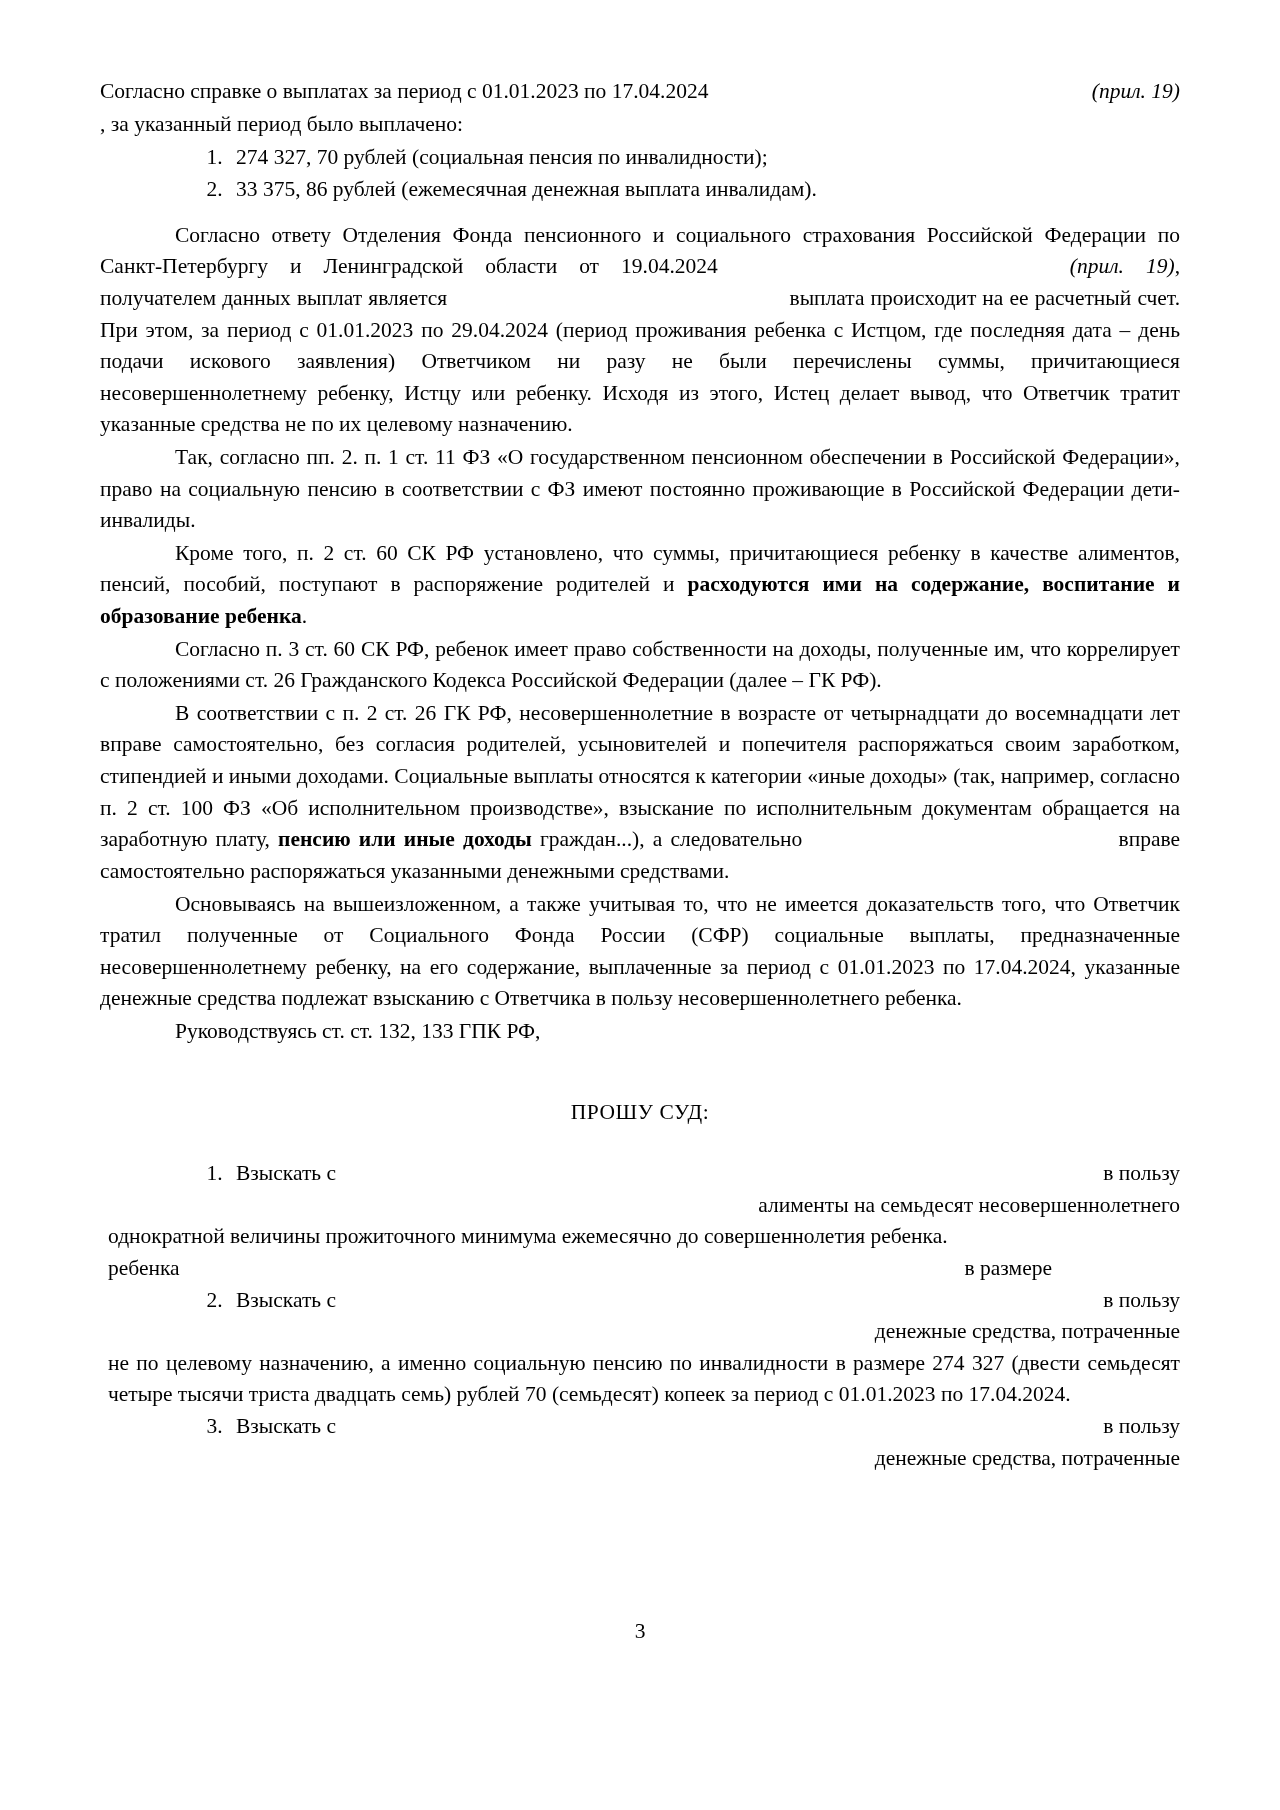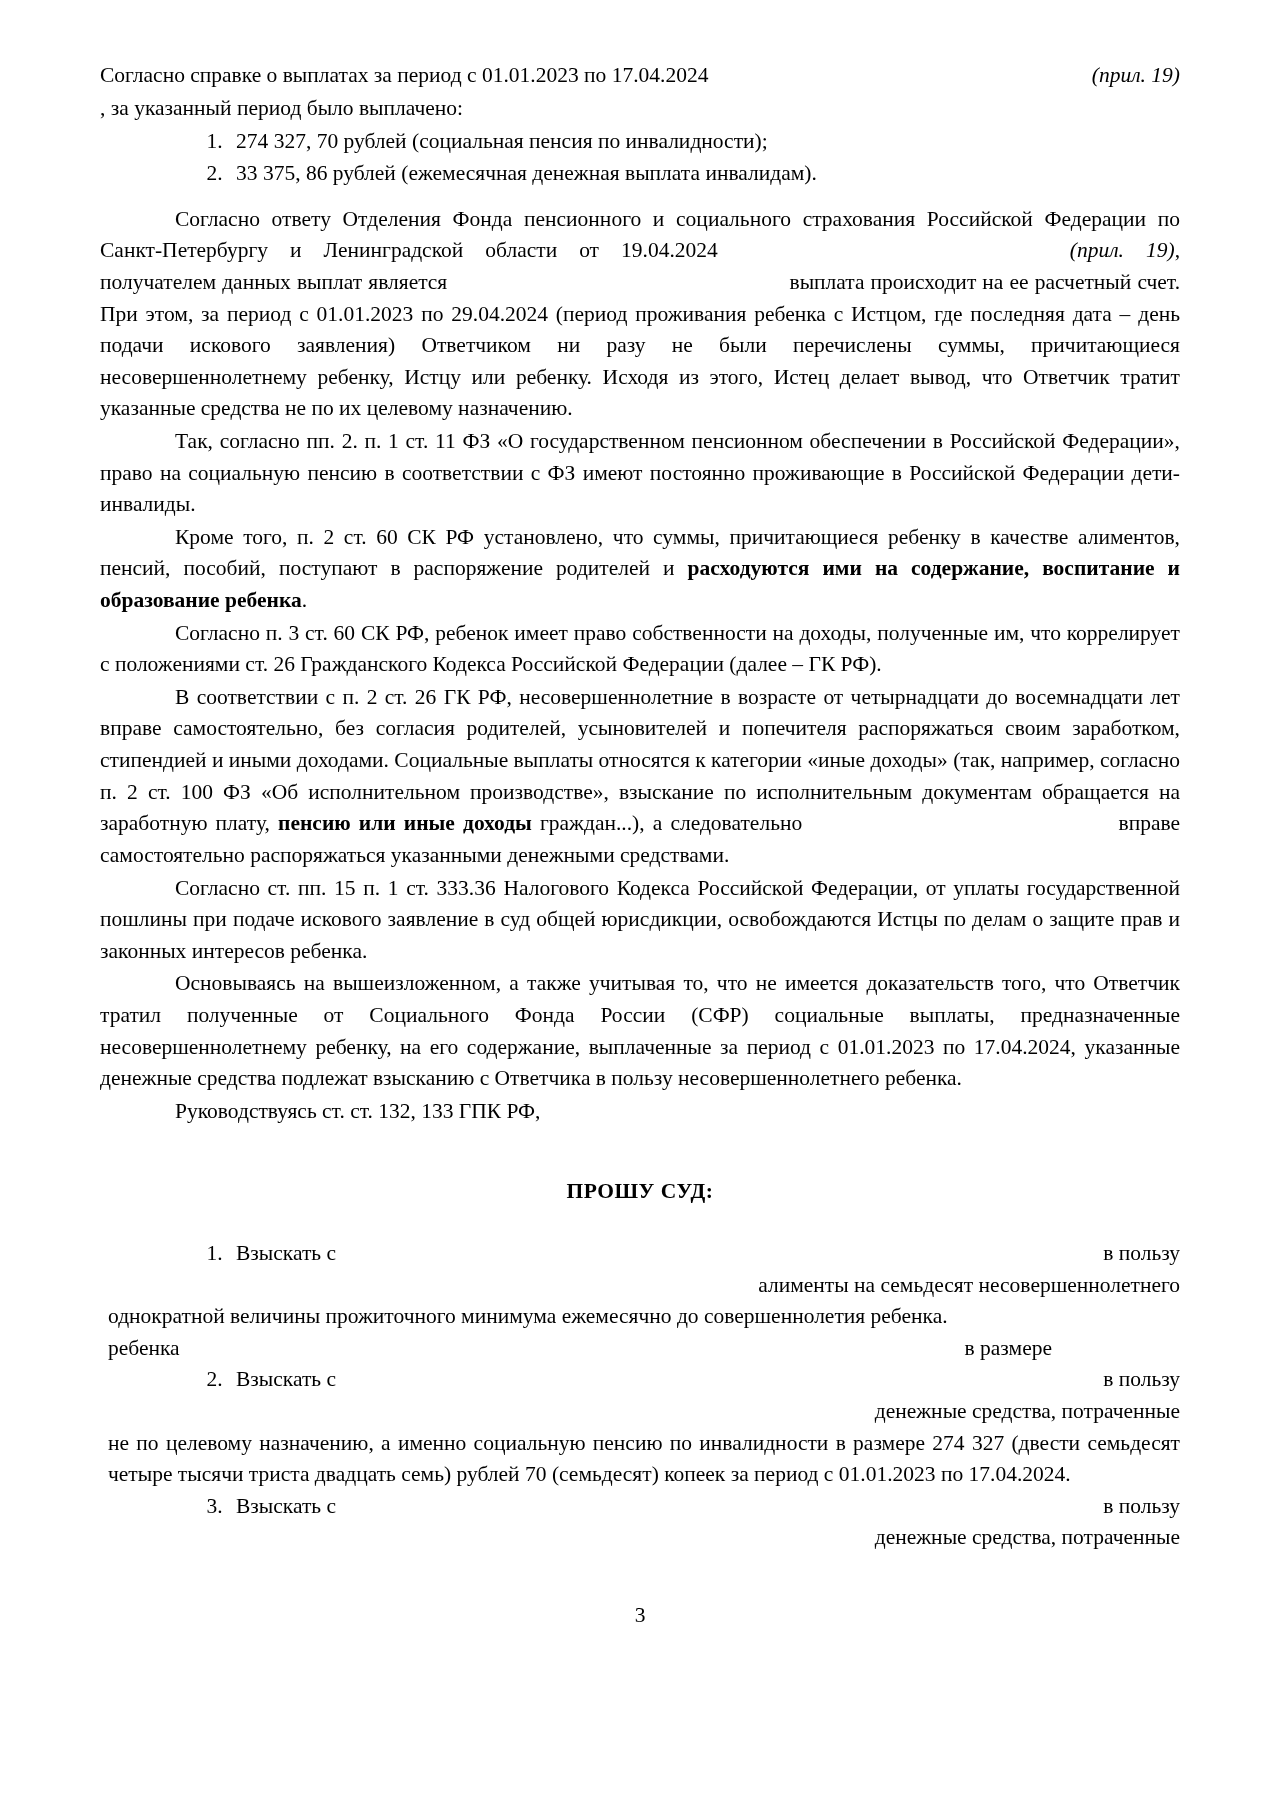--- a/index.html
+++ b/index.html
@@ -9,21 +9,21 @@
     background: #ffffff;
   }
   body {
     font-family: "Liberation Serif", "DejaVu Serif", serif;
     color: #000000;
   }
   .page {
     position: relative;
     width: 1280px;
     height: 1676px;
-    margin: 0 auto;
+    margin: 16px auto;
     background: #ffffff;
     box-sizing: border-box;
     padding: 60px 100px 40px 100px;
     overflow: hidden;
   }
   .doc-body {
     font-size: 21.5px;
     line-height: 1.47;
     text-align: justify;
     text-justify: inter-word;
@@ -58,21 +58,21 @@
     font-style: italic;
   }
   .bold {
     font-weight: bold;
   }
   .spacer-sm { height: 12px; }
   .spacer-md { height: 30px; }
   .spacer-lg { height: 48px; }
   .court-heading {
     text-align: center;
-    font-weight: bold;
+    font-weight: normal;
     font-size: 21.5px;
     letter-spacing: 0.5px;
     margin: 0;
   }
   ol.demands {
     margin: 0;
     padding-left: 128px;
     list-style-position: outside;
   }
   ol.demands > li {
@@ -146,21 +146,20 @@
 
     <p class="para">Согласно п. 3 ст. 60 СК РФ, ребенок имеет право собственности на доходы, полученные им, что коррелирует с положениями ст. 26 Гражданского Кодекса Российской Федерации (далее – ГК РФ).</p>
 
     <p class="para">
       <span>В соответствии с п. 2 ст. 26 ГК РФ, несовершеннолетние в возрасте от четырнадцати до восемнадцати лет вправе самостоятельно, без согласия родителей, усыновителей и попечителя распоряжаться своим заработком, стипендией и иными доходами. Социальные выплаты относятся к категории «иные доходы» (так, например, согласно п. 2 ст. 100 ФЗ «Об исполнительном производстве», взыскание по исполнительным документам обращается на заработную плату, </span><span class="bold">пенсию или иные доходы</span><span> граждан...), а следовательно</span>
       <span class="gap-med"></span>
       <span>вправе самостоятельно распоряжаться указанными денежными средствами.</span>
     </p>
 
 
-    <p class="para">Согласно ст. пп. 15 п. 1 ст. 333.36 Налогового Кодекса Российской Федерации, от уплаты государственной пошлины при подаче искового заявление в суд общей юрисдикции, освобождаются Истцы по делам о защите прав и законных интересов ребенка.</p>
 
     <p class="para">Основываясь на вышеизложенном, а также учитывая то, что не имеется доказательств того, что Ответчик тратил полученные от Социального Фонда России (СФР) социальные выплаты, предназначенные несовершеннолетнему ребенку, на его содержание, выплаченные за период с 01.01.2023 по 17.04.2024, указанные денежные средства подлежат взысканию с Ответчика в пользу несовершеннолетнего ребенка.</p>
 
     <p class="para">Руководствуясь ст. ст. 132, 133 ГПК РФ,</p>
 
     <div class="spacer-lg"></div>
 
     <p class="court-heading">ПРОШУ СУД:</p>
 
     <div class="spacer-md"></div>

